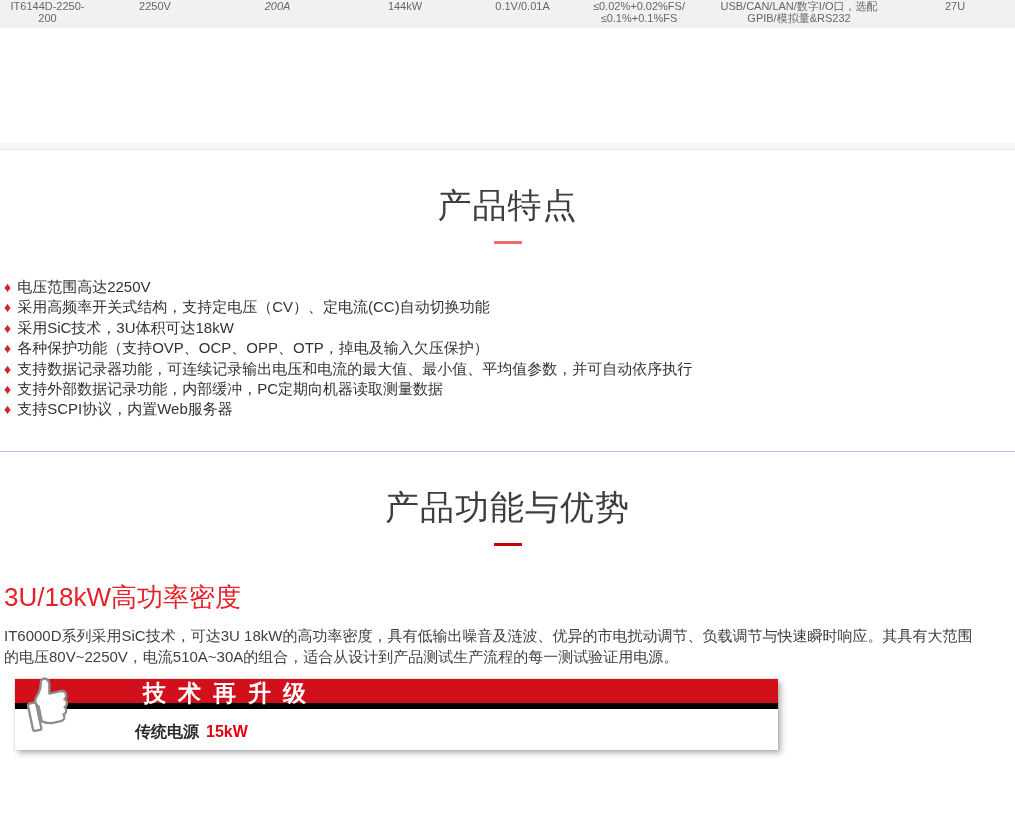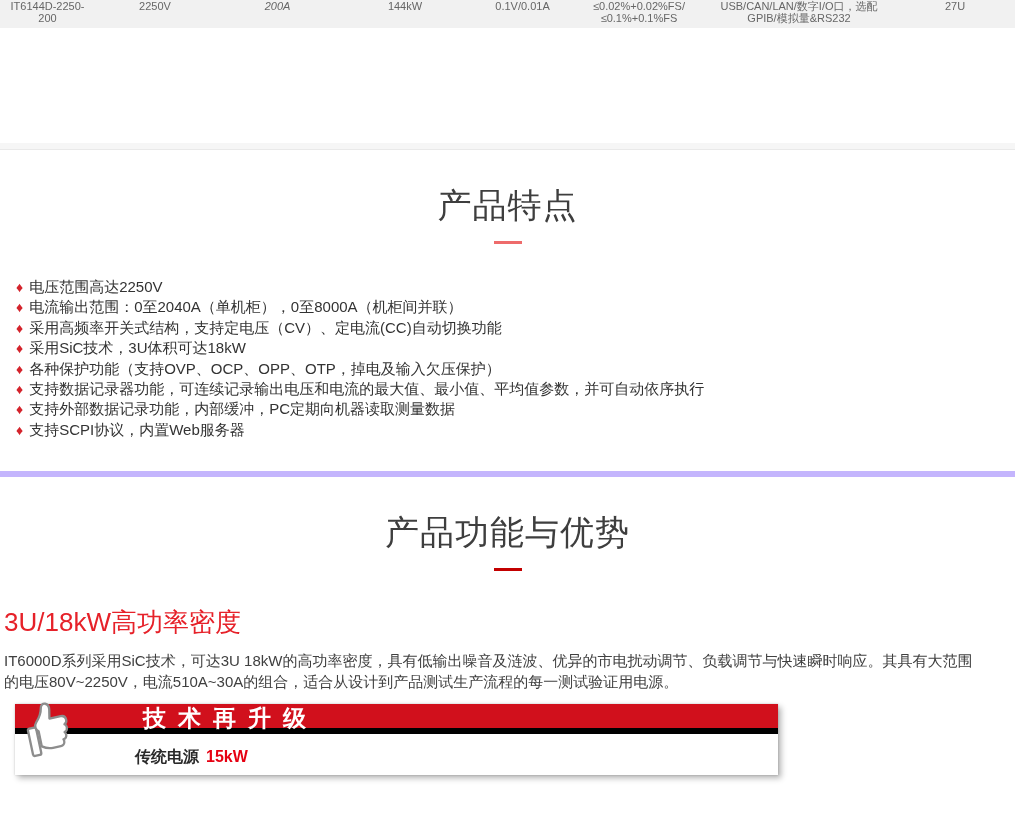--- a/index.html
+++ b/index.html
@@ -53,22 +53,22 @@
   }
   .title-underline {
     width: 28px;
     height: 3px;
     margin: 12px auto 0;
   }
   .underline-pink { background: #ee6b6b; }
   .underline-red  { background: #c30000; }
 
   
-  .features-section { border-bottom: 6px solid #c4b5fd; padding-bottom: 31px; }
-  .feature-list { margin-top: 33px; padding-left: 4px; margin-left: 12px; }
+  .features-section { border-bottom: 1px solid #c4b5fd; padding-bottom: 31px; }
+  .feature-list { margin-top: 33px; padding-left: 4px; }
   .feat-item {
     font-size: 15px;
     line-height: 20.4px;
     color: #333;
     white-space: nowrap;
   }
   .diamond {
     color: #d4242c;
     font-size: 14px;
     margin-right: 6px;
@@ -145,21 +145,20 @@
   </div>
 
   <div class="top-gap"></div>
   <div class="gray-strip"></div>
 
   <div class="section features-section">
     <div class="section-title">产品特点</div>
     <div class="title-underline underline-pink"></div>
     <div class="feature-list">
       <div class="feat-item"><span class="diamond">♦</span><span>电压范围高达2250V</span></div>
-      <div class="feat-item"><span class="diamond">♦</span><span>电流输出范围：0至2040A（单机柜），0至8000A（机柜间并联）</span></div>
       <div class="feat-item"><span class="diamond">♦</span><span>采用高频率开关式结构，支持定电压（CV）、定电流(CC)自动切换功能</span></div>
       <div class="feat-item"><span class="diamond">♦</span><span>采用SiC技术，3U体积可达18kW</span></div>
       <div class="feat-item"><span class="diamond">♦</span><span>各种保护功能（支持OVP、OCP、OPP、OTP，掉电及输入欠压保护）</span></div>
       <div class="feat-item"><span class="diamond">♦</span><span>支持数据记录器功能，可连续记录输出电压和电流的最大值、最小值、平均值参数，并可自动依序执行</span></div>
       <div class="feat-item"><span class="diamond">♦</span><span>支持外部数据记录功能，内部缓冲，PC定期向机器读取测量数据</span></div>
       <div class="feat-item"><span class="diamond">♦</span><span>支持SCPI协议，内置Web服务器</span></div>
     </div>
   </div>
 
   <div class="section advantages-section">

